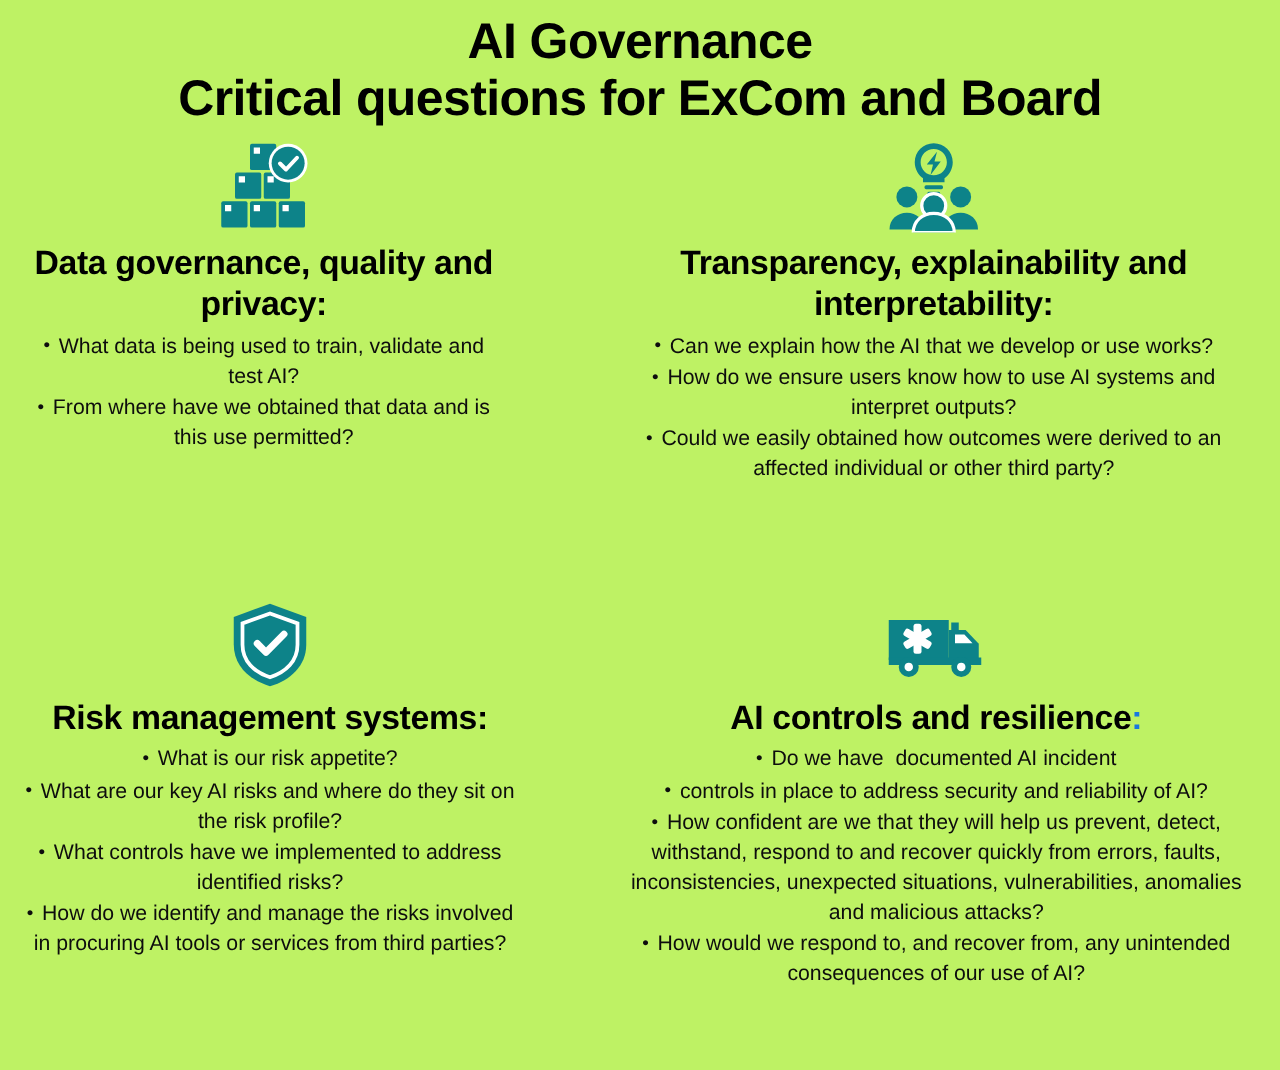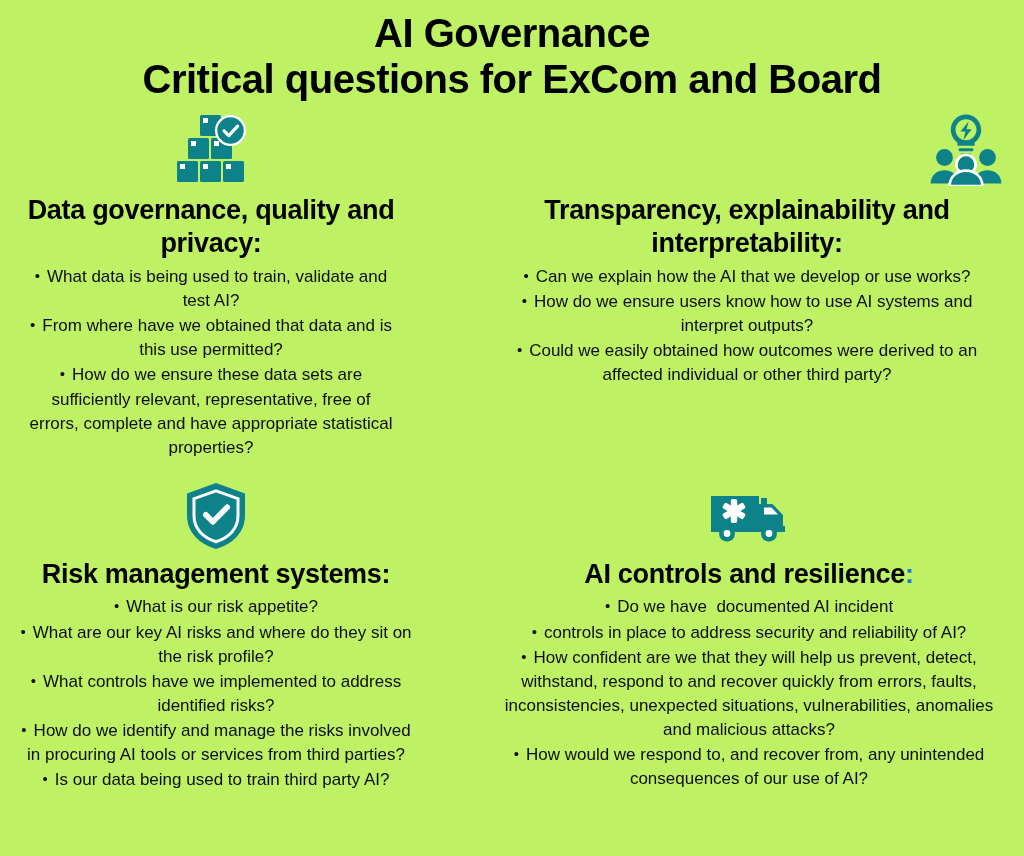--- a/index.html
+++ b/index.html
@@ -53,21 +53,21 @@
     grid-template-rows: 370px 376px;
   }
   .quad {
     box-sizing: border-box;
     display: flex;
     flex-direction: column;
     align-items: center;
     padding: 0 14px;
   }
   .quad-q1 { padding-left: 22px; padding-right: 72px; }
-  .quad-q2 { padding-left: 18px; padding-right: 20px; align-items: flex-end; }
+  .quad-q2 { padding-left: 18px; padding-right: 20px; }
   .quad-q3 { padding-left: 8px; padding-right: 48px; }
   .quad-q4 { padding-left: 24px; padding-right: 22px; }
 
   .icon-wrap {
     height: 78px;
     display: flex;
     align-items: center;
     justify-content: center;
     margin-bottom: 6px;
   }
@@ -149,21 +149,20 @@
 
           <circle cx="56.5" cy="17.5" r="15.5" fill="#ffffff"></circle>
           <circle cx="56.5" cy="17.5" r="13.2" fill="#0d8389"></circle>
           <path d="M50 17.8 L54.8 22.6 L63.6 13.2" fill="none" stroke="#ffffff" stroke-width="3.2" stroke-linecap="round" stroke-linejoin="round"></path>
         </svg>
       </div>
       <h2 class="quad-heading">Data governance, quality and privacy:</h2>
       <ul class="bullets">
         <li>What data is being used to train, validate and test AI?</li>
         <li>From where have we obtained that data and is this use permitted?</li>
-        <li>How do we ensure these data sets are sufficiently relevant, representative, free of errors, complete and have appropriate statistical properties?</li>
       </ul>
     </section>
 
     <section class="quad quad-q2">
       <div class="icon-wrap">
         <svg class="ic" width="76" height="74" viewBox="0 0 76 74" aria-hidden="true">
           <g fill="#0d8389">
 
             <path d="M38 2.5c-8.4 0-15.2 6.8-15.2 15.2 0 5.6 3 10.2 6.6 12.9v3.1h17.2v-3.1c3.6-2.7 6.6-7.3 6.6-12.9C53.2 9.3 46.4 2.5 38 2.5z
                      M38 7.2c5.8 0 10.5 4.7 10.5 10.5S43.8 28.2 38 28.2 27.5 23.5 27.5 17.7 32.2 7.2 38 7.2z"></path>
@@ -199,21 +198,20 @@
           <path d="M31 8.8 L53 16.7 V33.8 C53 47 43.6 55.8 31 59.8 C18.4 55.8 9 47 9 33.8 V16.7 Z" fill="none" stroke="#ffffff" stroke-width="3"></path>
           <path d="M20.8 32.8 L27.8 39.9 L42.2 25.3" fill="none" stroke="#ffffff" stroke-width="5.6" stroke-linecap="round" stroke-linejoin="round"></path>
         </svg>
       </div>
       <h2 class="quad-heading">Risk management systems:</h2>
       <ul class="bullets">
         <li>What is our risk appetite?</li>
         <li>What are our key AI risks and where do they sit on the risk profile?</li>
         <li>What controls have we implemented to address identified risks?</li>
         <li>How do we identify and manage the risks involved in procuring AI tools or services from third parties?</li>
-        <li>Is our data being used to train third party AI?</li>
       </ul>
     </section>
 
     <section class="quad quad-q4">
       <div class="icon-wrap sm">
         <svg class="ic" width="80" height="52" viewBox="0 0 80 52" aria-hidden="true">
           <g fill="#0d8389">
 
             <path d="M2 6 h48 v32 H2 z" rx="2"></path>
 

